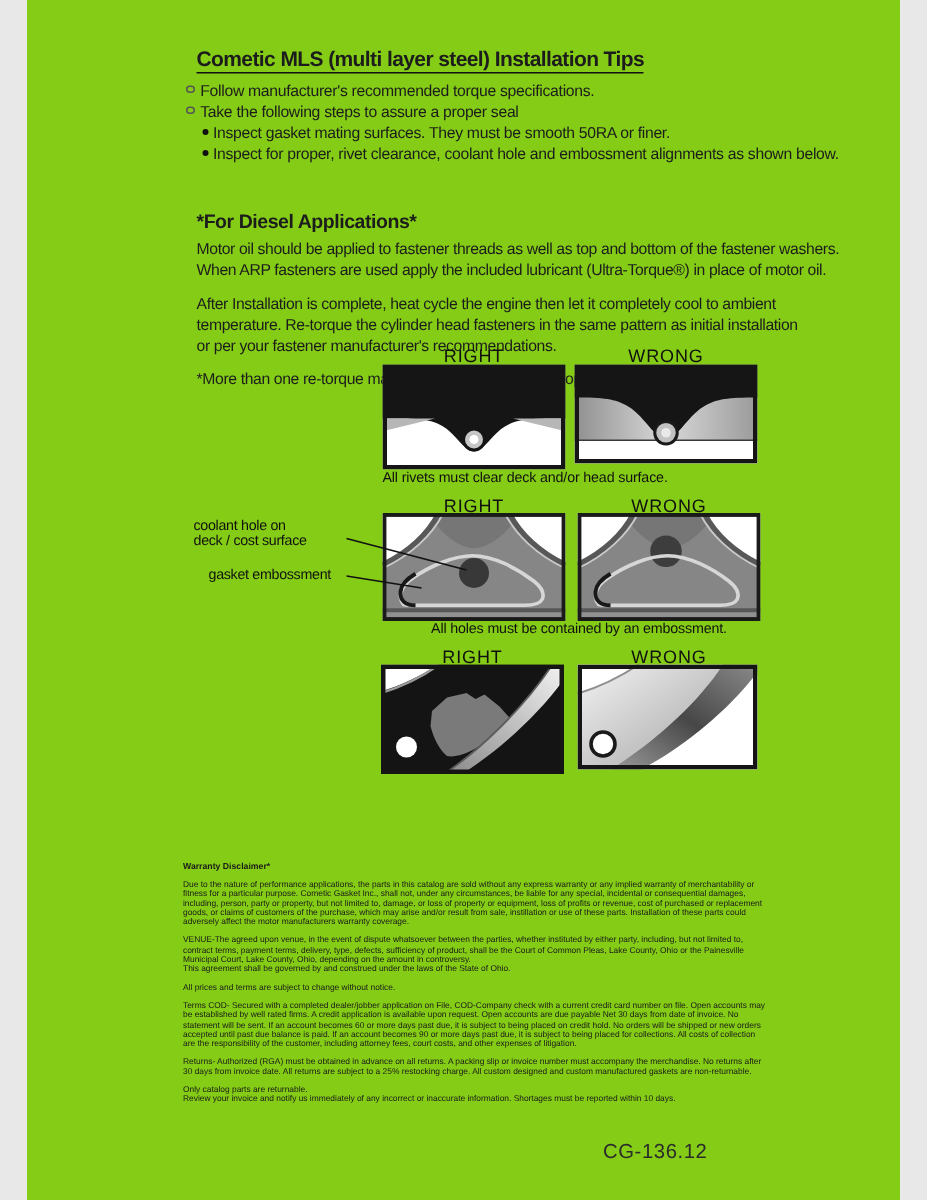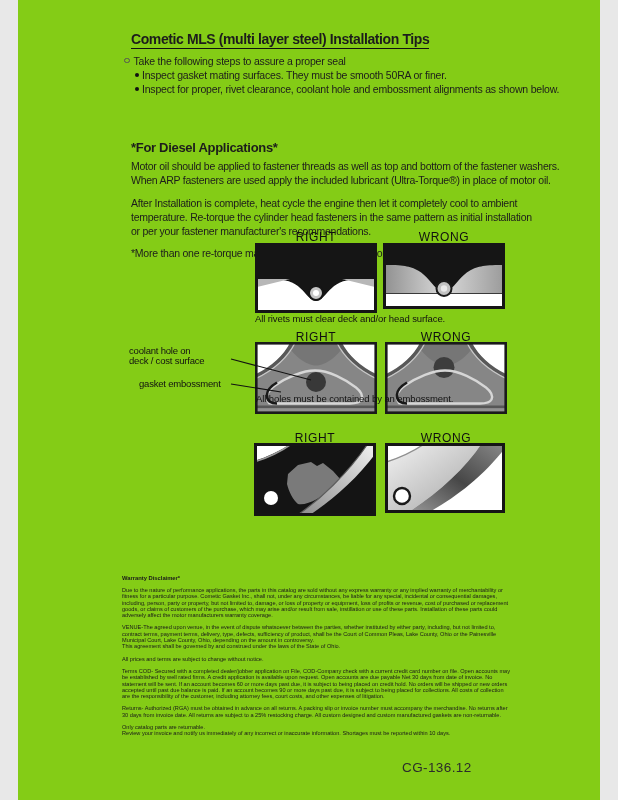--- a/index.html
+++ b/index.html
@@ -33,20 +33,21 @@
   .footer-code{left:384px;top:760px;font-size:13.5px;letter-spacing:0.4px;color:#2b2b2b;}
 </style>
 </head>
 <body>
 
 <div class="page">
 
   <div class="abs title">Cometic MLS (multi layer steel) Installation Tips</div>
 
   <div class="abs bullets">
+    <div class="bline"><span class="marker-o"></span><span>Follow manufacturer's recommended torque specifications.</span></div>
     <div class="bline"><span class="marker-o"></span><span>Take the following steps to assure a proper seal</span></div>
     <div class="bline sub"><span class="marker-dot"></span><span>Inspect gasket mating surfaces.  They must be smooth 50RA or finer.</span></div>
     <div class="bline sub"><span class="marker-dot"></span><span>Inspect for proper, rivet clearance, coolant hole and embossment alignments as shown below.</span></div>
   </div>
 
   <div class="abs h2">*For Diesel Applications*</div>
   <div class="abs para p1">Motor oil should be applied to fastener threads as well as top and bottom of the fastener washers.
 When ARP fasteners are used apply the included lubricant (Ultra-Torque®) in place of motor oil.</div>
   <div class="abs para p2">After Installation is complete, heat cycle the engine then let it completely cool to ambient
 temperature. Re-torque the cylinder head fasteners in the same pattern as initial installation
@@ -127,21 +128,21 @@
     <rect x="0" y="63.5" width="122" height="2.8" fill="#575757"></rect>
     <rect x="0" y="66.3" width="122" height="5.7" fill="#919191"></rect>
     <rect x="1.3" y="1.3" width="119.4" height="69.4" fill="none" stroke="#1a1a1a" stroke-width="2.6"></rect>
   </svg>
 
   <svg class="abs" style="left:118px;top:344px;pointer-events:none;z-index:5;" width="182" height="60" viewBox="0 0 182 60">
     <line x1="95" y1="15" x2="175" y2="36" stroke="#111" stroke-width="1.1"></line>
     <line x1="95" y1="40" x2="145" y2="48" stroke="#111" stroke-width="1.1"></line>
   </svg>
 
-  <div class="abs caption" style="left:238px;top:394px;width:260px;">All holes must be contained by an embossment.</div>
+  <div class="abs caption" style="left:238px;top:415px;width:260px;text-align:center;">All holes must be contained by an embossment.</div>
 
   <div class="abs rw-label" style="left:236px;top:431px;">RIGHT</div>
   <div class="abs rw-label" style="left:367px;top:431px;">WRONG</div>
 
   <svg class="abs fig-svg" style="left:236px;top:443px;" width="122" height="73" viewBox="0 0 122 73">
     <defs>
       <linearGradient id="g3r" x1="0" y1="1" x2="1" y2="0">
         <stop offset="0" stop-color="#898989"></stop>
           <stop offset="1" stop-color="#f1f1f1"></stop>
       </linearGradient>

